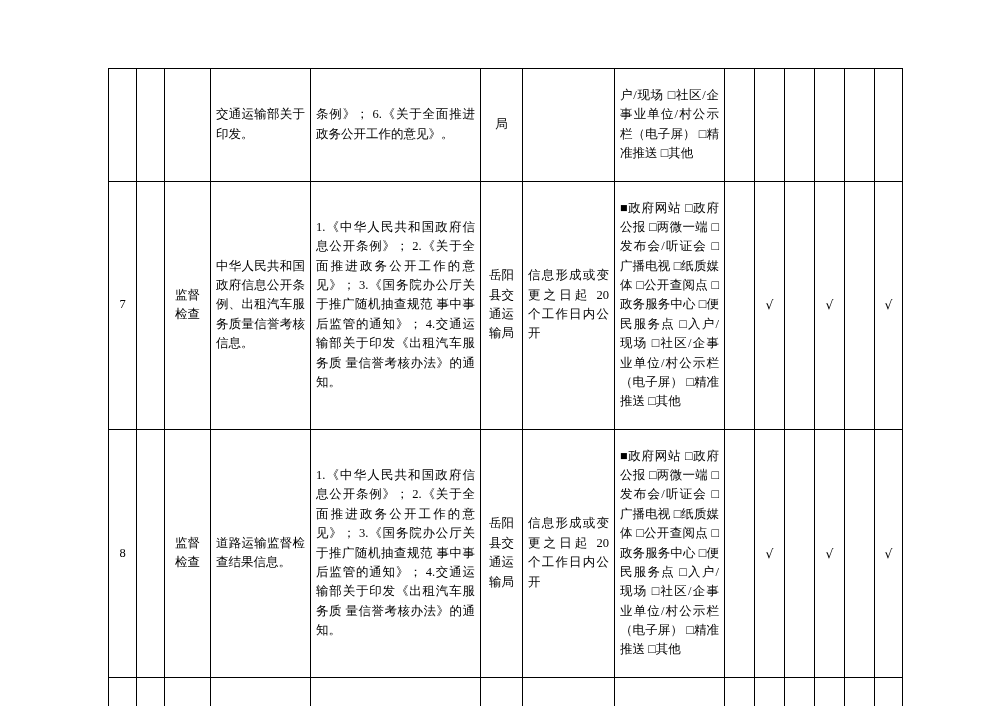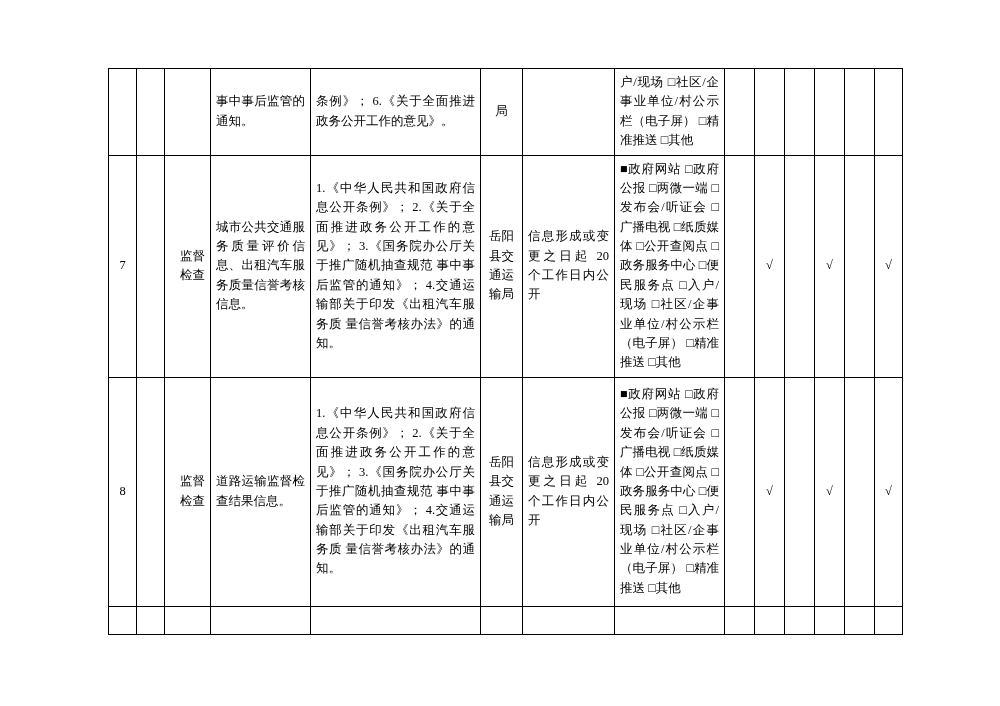--- a/index.html
+++ b/index.html
@@ -30,44 +30,43 @@
     width: 794px;
   }
   table.doc-table {
     border-collapse: collapse;
     width: 794px;
     table-layout: fixed;
   }
   table.doc-table td {
     border: 1px solid #000000;
     vertical-align: middle;
-    padding: 4px 5px;
+    padding: 17px 5px;
     font-size: 12.5px;
     line-height: 1.55;
     word-break: break-all;
-    font-family: Liberation Serif, serif;
   }
   
   col.c-no      { width: 28px; }
   col.c-b       { width: 28px; }
   col.c-cat     { width: 46px; }
   col.c-name    { width: 100px; }
   col.c-basis   { width: 170px; }
   col.c-org     { width: 42px; }
   col.c-time    { width: 92px; }
   col.c-chan    { width: 110px; }
   col.c-x1      { width: 30px; }
   col.c-x2      { width: 30px; }
   col.c-x3      { width: 30px; }
   col.c-x4      { width: 30px; }
   col.c-x5      { width: 30px; }
   col.c-x6      { width: 28px; }
   .just { text-align: justify; text-align-last: left; }
   .vert-cat {
-    text-align: right;
+    text-align: center;
     line-height: 1.5;
     font-size: 12.5px;
   }
   .vert-org {
     text-align: center;
     line-height: 1.5;
     font-size: 12.5px;
   }
   .tick { text-align: center; font-size: 14px; font-family: "DejaVu Sans", sans-serif; }
   .chan {
@@ -100,38 +99,38 @@
           <col class="c-x4">
           <col class="c-x5">
           <col class="c-x6">
       </colgroup>
       <tbody>
 
         <tr class="rowtop" style="height:76px;">
           <td class="nowrapnum"></td>
           <td></td>
           <td class="vert-cat"></td>
-          <td class="just">事中事后监管的通知。</td>
+          <td class="just">交通运输部关于印发。</td>
           <td class="just">条例》；  6.《关于全面推进政务公开工作的意见》。</td>
           <td class="vert-org">局</td>
           <td class="just"></td>
           <td class="chan">户/现场 □社区/企事业单位/村公示栏（电子屏） □精准推送 □其他</td>
           <td class="tick"></td>
           <td class="tick"></td>
           <td class="tick"></td>
           <td class="tick"></td>
           <td class="tick"></td>
           <td class="tick"></td>
         </tr>
 
         <tr style="height:210px;">
           <td class="nowrapnum">7</td>
           <td></td>
           <td class="vert-cat">监督检查</td>
-          <td class="just">城市公共交通服务质量评价信息、出租汽车服务质量信誉考核信息。</td>
+          <td class="just">中华人民共和国政府信息公开条例、出租汽车服务质量信誉考核信息。</td>
           <td class="just">1.《中华人民共和国政府信息公开条例》； 2.《关于全面推进政务公开工作的意见》； 3.《国务院办公厅关于推广随机抽查规范 事中事后监管的通知》； 4.交通运输部关于印发《出租汽车服务质 量信誉考核办法》的通知。</td>
           <td class="vert-org">岳阳县交通运输局</td>
           <td class="just">信息形成或变更之日起 20 个工作日内公开</td>
           <td class="chan">■政府网站 □政府公报 □两微一端 □发布会/听证会 □广播电视 □纸质媒体 □公开查阅点 □政务服务中心 □便民服务点 □入户/现场 □社区/企事业单位/村公示栏（电子屏） □精准推送 □其他</td>
           <td class="tick"></td>
           <td class="tick">√</td>
           <td class="tick"></td>
           <td class="tick">√</td>
           <td class="tick"></td>
           <td class="tick">√</td>

